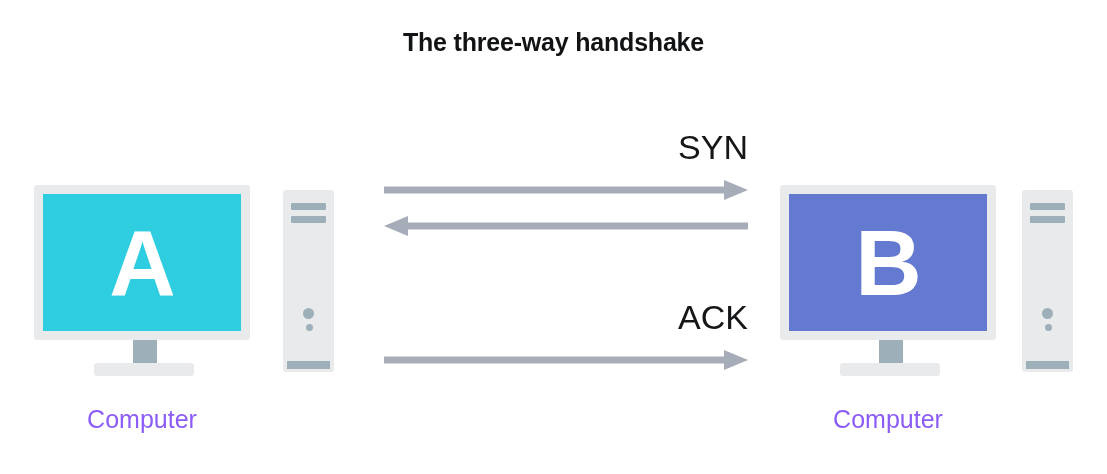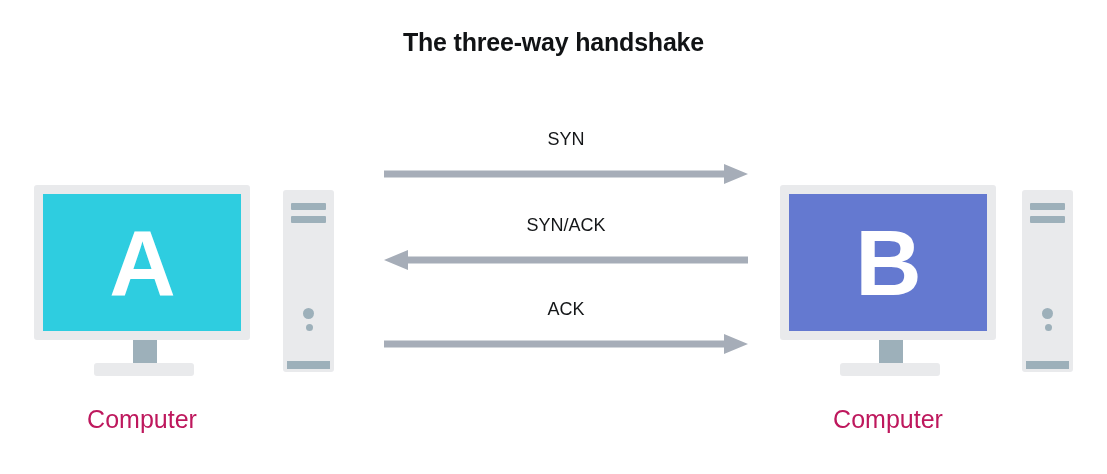--- a/index.html
+++ b/index.html
@@ -132,37 +132,37 @@
   }
 
   
   .caption {
     position: absolute;
     top: 220px;
     width: 216px;
     left: 0;
     text-align: center;
     font-size: 25px;
-    color: #be185d;
+    color: #8b5cf6;
   }
 
   
   .arrow-row {
     position: absolute;
     left: 384px;
     width: 364px;
   }
   #arrow-row-1 { top: 130px; }
   #arrow-row-2 { top: 216px; }
   #arrow-row-3 { top: 300px; }
 
   .arrow-label {
     width: 100%;
-    text-align: center;
-    font-size: 18px;
+    text-align: right;
+    font-size: 34px;
     color: #141618;
     line-height: 1;
     margin-bottom: 16px;
   }
   .arrow-svg {
     display: block;
     width: 364px;
     height: 20px;
   }
 </style>
@@ -214,21 +214,20 @@
   </div>
 
   <div class="arrow-row" id="arrow-row-1">
     <div class="arrow-label">SYN</div>
     <svg class="arrow-svg" viewBox="0 0 364 20">
       <path d="M0 6.5 H340 V0 L364 10 L340 20 V13.5 H0 Z" fill="#a6adb8"></path>
     </svg>
   </div>
 
   <div class="arrow-row" id="arrow-row-2">
-    <div class="arrow-label">SYN/ACK</div>
     <svg class="arrow-svg" viewBox="0 0 364 20">
       <path d="M364 6.5 H24 V0 L0 10 L24 20 V13.5 H364 Z" fill="#a6adb8"></path>
     </svg>
   </div>
 
   <div class="arrow-row" id="arrow-row-3">
     <div class="arrow-label">ACK</div>
     <svg class="arrow-svg" viewBox="0 0 364 20">
       <path d="M0 6.5 H340 V0 L364 10 L340 20 V13.5 H0 Z" fill="#a6adb8"></path>
     </svg>

